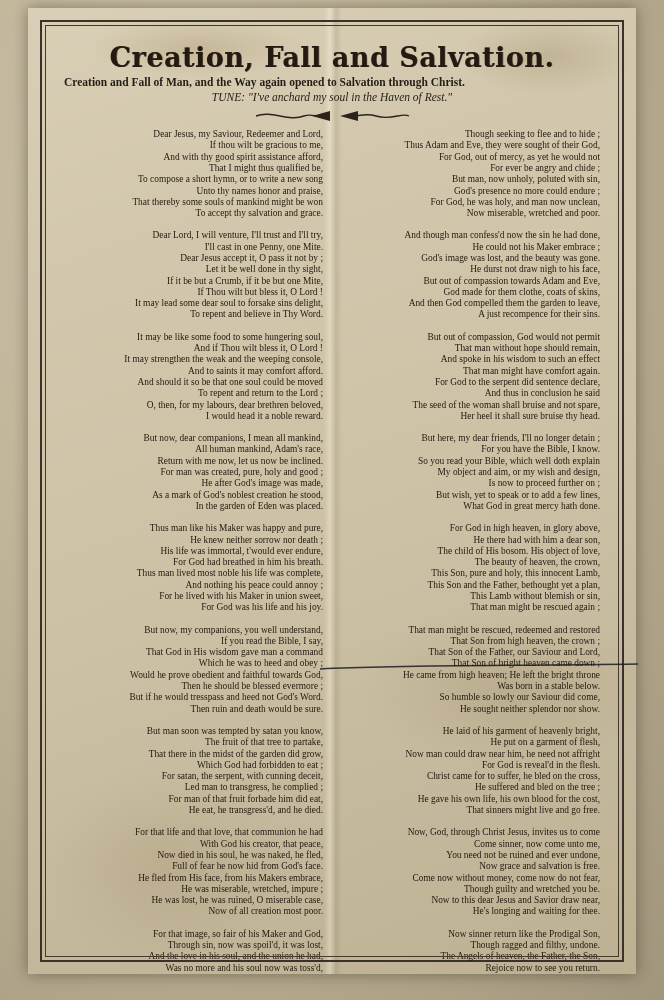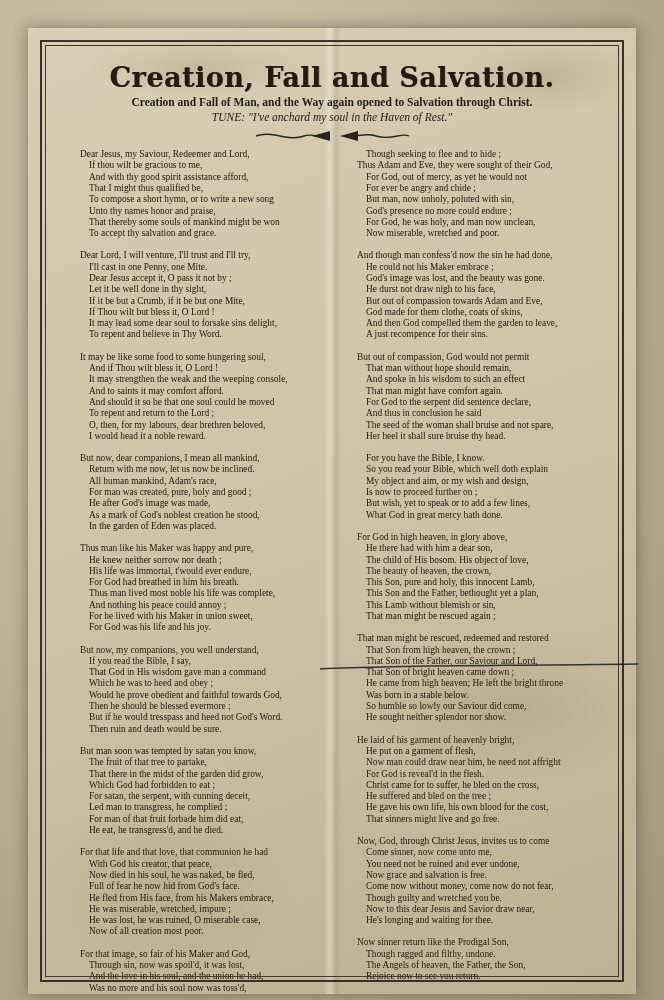--- a/index.html
+++ b/index.html
@@ -20,21 +20,21 @@
     width: 664px;
     height: 1000px;
     background:
       radial-gradient(ellipse at 30% 20%, #cfc4ab 0%, #c3b79c 35%, #b3a68b 70%, #a1957c 100%);
   }
 
   
   .sheet {
     position: absolute;
     left: 28px;
-    top: 28px;
+    top: 8px;
     width: 608px;
     height: 966px;
     background:
       linear-gradient(160deg, #d9cfb6 0%, #d2c7ac 25%, #cdc1a5 55%, #c4b89c 80%, #bdb092 100%);
     box-shadow: 0 0 14px rgba(40,34,22,0.45);
   }
   
   .stain {
     position: absolute;
     border-radius: 50%;
@@ -77,21 +77,21 @@
     margin: 6px 0 2px 0;
     text-align: center;
     font-family: "DejaVu Serif", serif;
     font-weight: bold;
     font-size: 27px;
     letter-spacing: 0.5px;
     color: #241a12;
     text-shadow: 0.6px 0 0 rgba(36,26,18,0.55);
   }
   .subtitle {
-    text-align: center;
+    text-align: left;
     font-family: "Liberation Serif", serif;
     font-weight: bold;
     font-size: 11.5px;
     margin: 3px 0 2px 0;
     color: #241d16;
   }
   .tune {
     text-align: center;
     font-size: 11.5px;
     font-style: italic;
@@ -111,21 +111,22 @@
   .columns {
     display: flex;
     gap: 18px;
     margin-top: 2px;
   }
   .col {
     width: 50%;
     box-sizing: border-box;
   }
   .stanza {
-    margin: 0 0 11px 16px;
+    margin: 0 0 11px 0;
+    text-align: right;
   }
   .stanza .line {
     font-size: 9.4px;
     line-height: 11.3px;
     white-space: pre;
     font-family: "Liberation Serif", serif;
     color: #23190f;
   }
   .stanza .line.indent { padding-left: 9px; }
 
@@ -200,22 +201,22 @@
                 <div class="line indent">It may strengthen the weak and the weeping console,</div>
                 <div class="line indent">And to saints it may comfort afford.</div>
                 <div class="line indent">And should it so be that one soul could be moved</div>
                 <div class="line indent">To repent and return to the Lord ;</div>
                 <div class="line indent">O, then, for my labours, dear brethren beloved,</div>
                 <div class="line indent">I would head it a noble reward.</div>
               </div>
 
             <div class="stanza">
                 <div class="line">But now, dear companions, I mean all mankind,</div>
+                <div class="line indent">All human mankind, Adam's race,</div>
                 <div class="line indent">Return with me now, let us now be inclined.</div>
-                <div class="line indent">All human mankind, Adam's race,</div>
                 <div class="line indent">For man was created, pure, holy and good ;</div>
                 <div class="line indent">He after God's image was made,</div>
                 <div class="line indent">As a mark of God's noblest creation he stood,</div>
                 <div class="line indent">In the garden of Eden was placed.</div>
               </div>
 
             <div class="stanza">
                 <div class="line">Thus man like his Maker was happy and pure,</div>
                 <div class="line indent">He knew neither sorrow nor death ;</div>
                 <div class="line indent">His life was immortal, t'would ever endure,</div>
@@ -295,20 +296,21 @@
                 <div class="line indent">That man without hope should remain,</div>
                 <div class="line indent">And spoke in his wisdom to such an effect</div>
                 <div class="line indent">That man might have comfort again.</div>
                 <div class="line indent">For God to the serpent did sentence declare,</div>
                 <div class="line indent">And thus in conclusion he said</div>
                 <div class="line indent">The seed of the woman shall bruise and not spare,</div>
                 <div class="line indent">Her heel it shall sure bruise thy head.</div>
               </div>
 
             <div class="stanza">
+                <div class="line">But here, my dear friends, I'll no longer detain ;</div>
                 <div class="line indent">For you have the Bible, I know.</div>
                 <div class="line indent">So you read your Bible, which well doth explain</div>
                 <div class="line indent">My object and aim, or my wish and design,</div>
                 <div class="line indent">Is now to proceed further on ;</div>
                 <div class="line indent">But wish, yet to speak or to add a few lines,</div>
                 <div class="line indent">What God in great mercy hath done.</div>
               </div>
 
             <div class="stanza">
                 <div class="line">For God in high heaven, in glory above,</div>

